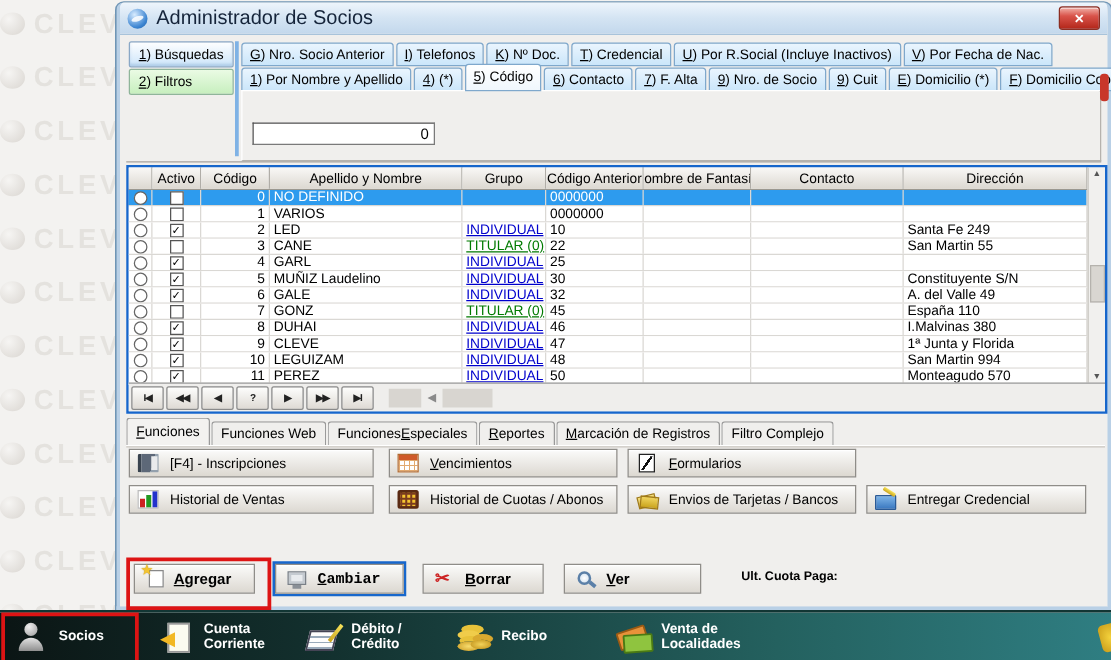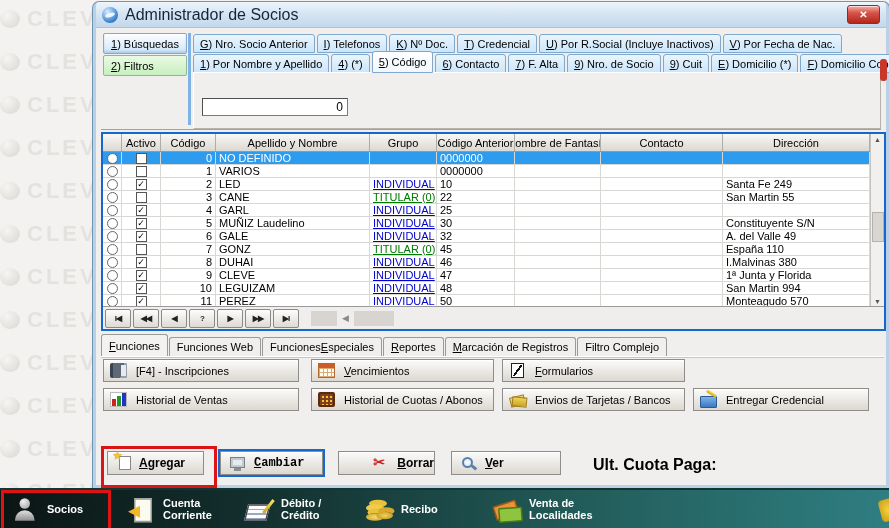--- a/index.html
+++ b/index.html
@@ -101,23 +101,23 @@
         gap:9px;padding-left:6px;font-size:11px;background:linear-gradient(#fbfbfa,#dcd8d1);
         border:1px solid #8f8d89;box-shadow:inset 0 1px 0 #fff;}
   .col0{left:7px;width:196px;} .col1{left:215px;width:183px;}
   .col2{left:406px;width:183px;} .col3{left:597px;width:176px;}
   
   #brow{position:absolute;left:0;right:0;top:446px;height:30px;}
   .bbtn{position:absolute;top:3px;height:24px;box-sizing:border-box;display:flex;align-items:center;
         gap:8px;padding-left:8px;font-size:12px;font-weight:bold;
         background:linear-gradient(#fbfbfa,#dcd8d1);border:1px solid #8f8d89;box-shadow:inset 0 1px 0 #fff;}
   .slot0{left:11px;width:97px;} .slot1{left:124px;width:103px;font-family:Liberation Mono, monospace;}
-  .slot2{left:242px;width:97px;justify-content:flex-end;} .slot3{left:355px;width:110px;}
+  .slot2{left:242px;width:97px;} .slot3{left:355px;width:110px;}
   .ring{box-shadow:0 0 0 2px #1767cc, inset 0 1px 0 #fff;}
-  #status-label{position:absolute;left:497px;top:8px;font-size:16px;font-weight:bold;}
+  #status-label{position:absolute;left:497px;top:8px;font-size:10px;font-weight:bold;}
   #salir-btn{position:absolute;left:686px;top:3px;width:90px;height:24px;box-sizing:border-box;
         display:flex;align-items:center;gap:8px;padding-left:8px;font-size:12px;font-weight:bold;
         background:linear-gradient(#fbfbfa,#dcd8d1);border:1px solid #8f8d89;box-shadow:inset 0 1px 0 #fff;}
   
   .red-ann{position:absolute;border:3px solid #dd1414;z-index:8;pointer-events:none;}
   #ann-agregar{left:5px;top:444px;width:110px;height:36px;}
   #ann-socios{left:1px;top:490px;width:104px;height:36px;}
   #edge-mark{position:absolute;right:-1px;top:57px;width:7px;height:22px;background:#c8372a;
              border-radius:3px;z-index:9;}
   

